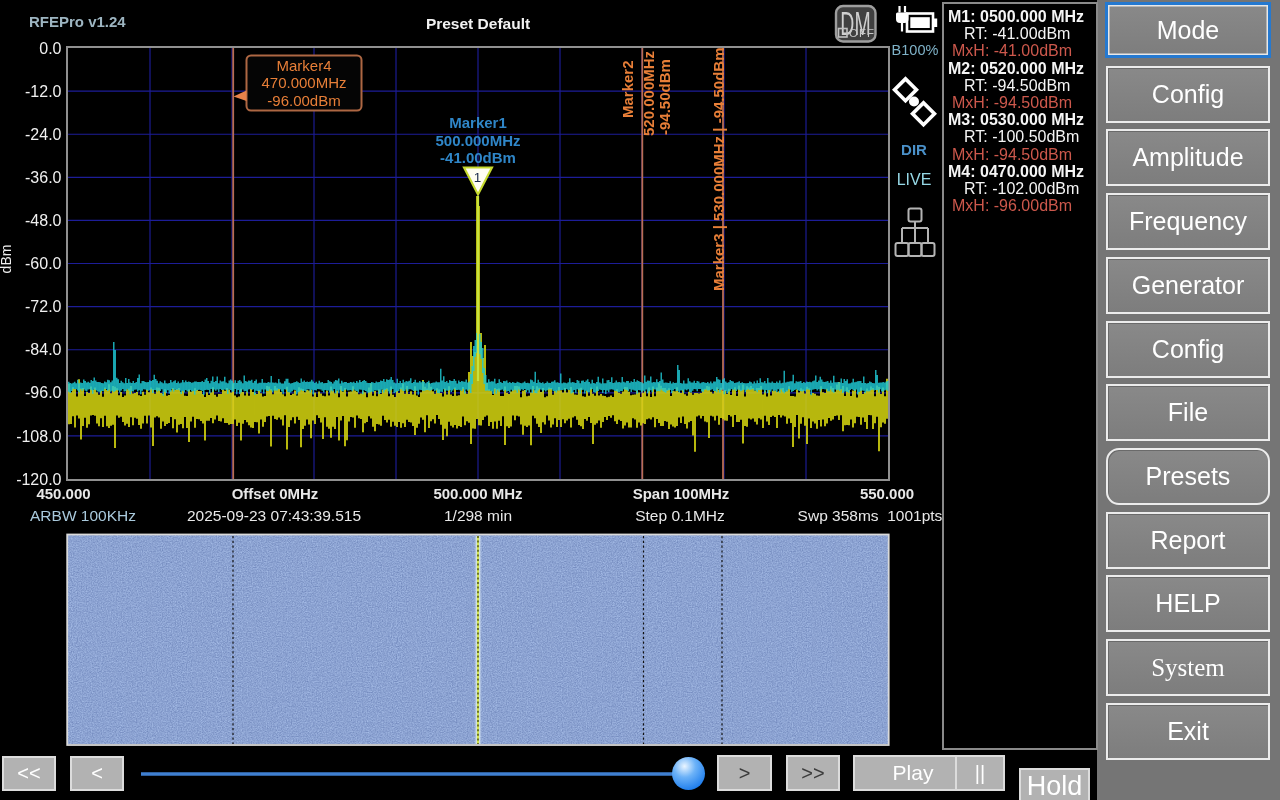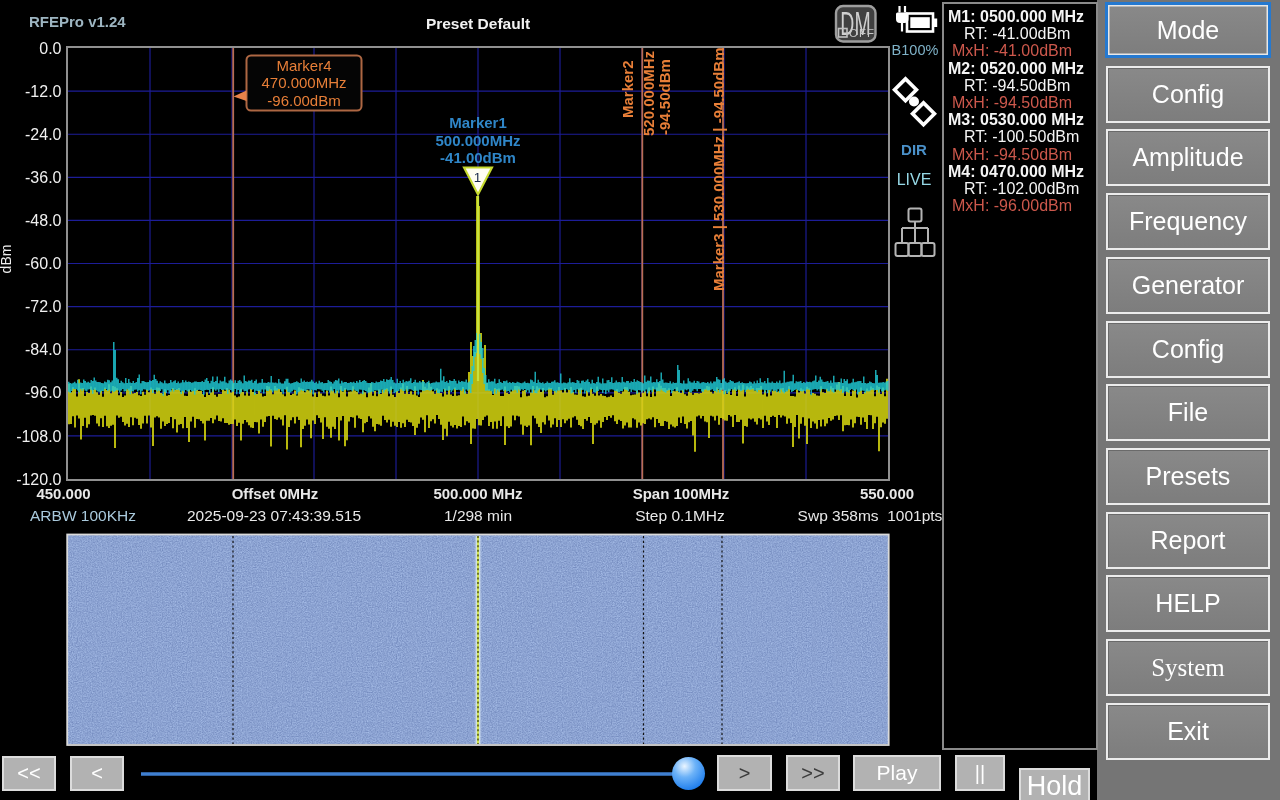--- a/index.html
+++ b/index.html
@@ -187,21 +187,21 @@
 </svg>
 
 <div class="abs" id="sidebar">
   <div class="sbtn sel" style="top:2px;">Mode</div>
   <div class="sbtn" style="top:65.7px;">Config</div>
   <div class="sbtn" style="top:129.4px;">Amplitude</div>
   <div class="sbtn" style="top:193.1px;">Frequency</div>
   <div class="sbtn" style="top:256.8px;">Generator</div>
   <div class="sbtn" style="top:320.5px;">Config</div>
   <div class="sbtn" style="top:384.2px;">File</div>
-  <div class="sbtn" style="top:447.9px;">Presets</div>
+  <div class="sbtn" style="top:447.9px;border-radius:13px;">Presets</div>
   <div class="sbtn" style="top:575.3px;">HELP</div>
   <div class="sbtn" style="top:511.6px;">Report</div>
   <div class="sbtn" style="top:639px;font-family:Liberation Serif, serif;">System</div>
   <div class="sbtn" style="top:702.7px;">Exit</div>
 </div>
 
 <div class="abs" id="mpanel">
   <div class="ml">M1: 0500.000 MHz</div>
   <div class="rt">RT: -41.00dBm</div>
   <div class="mx">MxH: -41.00dBm</div>
@@ -213,15 +213,15 @@
   <div class="mx">MxH: -94.50dBm</div>
   <div class="ml">M4: 0470.000 MHz</div>
   <div class="rt">RT: -102.00dBm</div>
   <div class="mx">MxH: -96.00dBm</div>
 </div>
 
 <div class="cbtn" style="left:2px;top:756px;width:50px;height:31px;">&lt;&lt;</div>
 <div class="cbtn" style="left:70px;top:756px;width:50px;height:31px;">&lt;</div>
 <div class="cbtn dark" style="left:717px;top:755px;width:51px;height:32px;">&gt;</div>
 <div class="cbtn dark" style="left:786px;top:755px;width:50px;height:32px;">&gt;&gt;</div>
-<div class="cbtn" style="left:853px;top:755px;width:84px;height:32px;font-size:21px;">Play</div>
+<div class="cbtn" style="left:853px;top:755px;width:84px;height:32px;font-size:21px;padding-left:16px;">Play</div>
 <div class="cbtn" style="left:955px;top:755px;width:46px;height:32px;font-size:20px;">||</div>
 <div class="cbtn" style="left:1019px;top:768px;width:67px;height:32px;font-size:27px;">Hold</div>
 
 </body></html>

